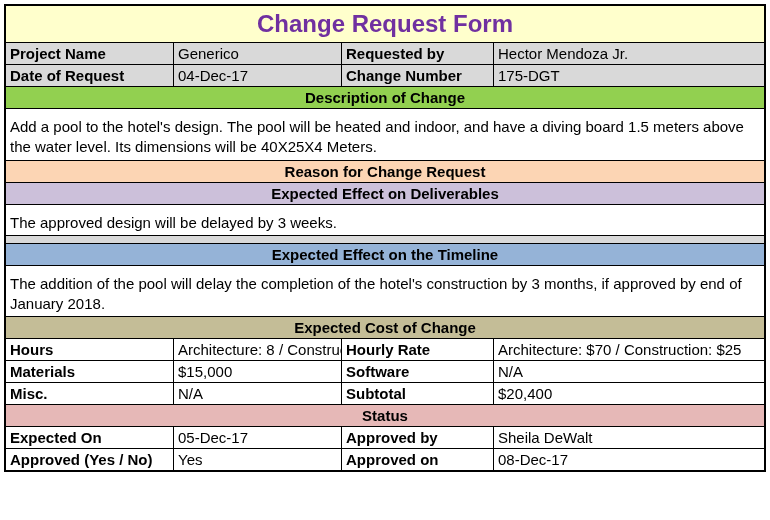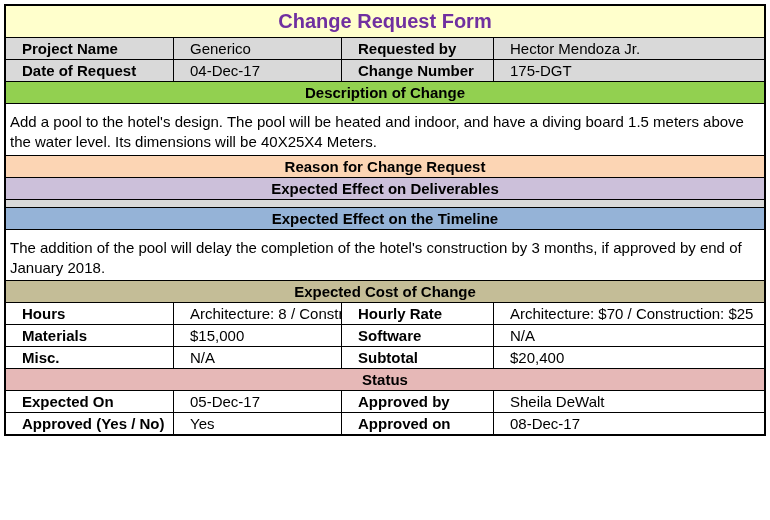--- a/index.html
+++ b/index.html
@@ -11,32 +11,32 @@
     background: #fff;
     width: 770px;
   }
   .form {
     border: 2px solid #000;
     width: 762px;
   }
   .title {
     text-align: center;
     font-weight: bold;
-    font-size: 20px;
+    font-size: 24px;
     padding: 4px 0;
     border-bottom: 1px solid #000;
   }
   .row {
     display: flex;
     width: 100%;
   }
   .cell {
     border-right: 1px solid #000;
     border-bottom: 1px solid #000;
-    padding: 2px 16px;
+    padding: 2px 4px;
     overflow: hidden;
     white-space: nowrap;
   }
   .cell:last-child { border-right: none; }
   .label { font-weight: bold; }
   .section-header {
     text-align: center;
     font-weight: bold;
     border-bottom: 1px solid #000;
     padding: 2px 0;
@@ -76,20 +76,21 @@
     <div class="cell label c3" style="background:#D9D9D9">Change Number</div>
     <div class="cell c4" style="background:#D9D9D9">175-DGT</div>
   </div>
 
   <div class="section-header" style="background:#92D050">Description of Change</div>
   <div class="body-text">Add a pool to the hotel's design. The pool will be heated and indoor, and have a diving board 1.5 meters above the water level. Its dimensions will be 40X25X4 Meters.</div>
 
   <div class="section-header" style="background:#FCD5B4">Reason for Change Request</div>
 
   <div class="section-header" style="background:#CCC0DA">Expected Effect on Deliverables</div>
+  <div class="body-text">The approved design will be delayed by 3 weeks.</div>
 
   <div class="spacer" style="background:#D9D9D9"></div>
 
   <div class="section-header" style="background:#95B3D7">Expected Effect on the Timeline</div>
   <div class="body-text">The addition of the pool will delay the completion of the hotel's construction by 3 months, if approved by end of January 2018.</div>
 
   <div class="section-header" style="background:#C4BD97">Expected Cost of Change</div>
   <div class="row">
     <div class="cell label c1">Hours</div>
     <div class="cell c2">Architecture: 8 / Construction</div>

